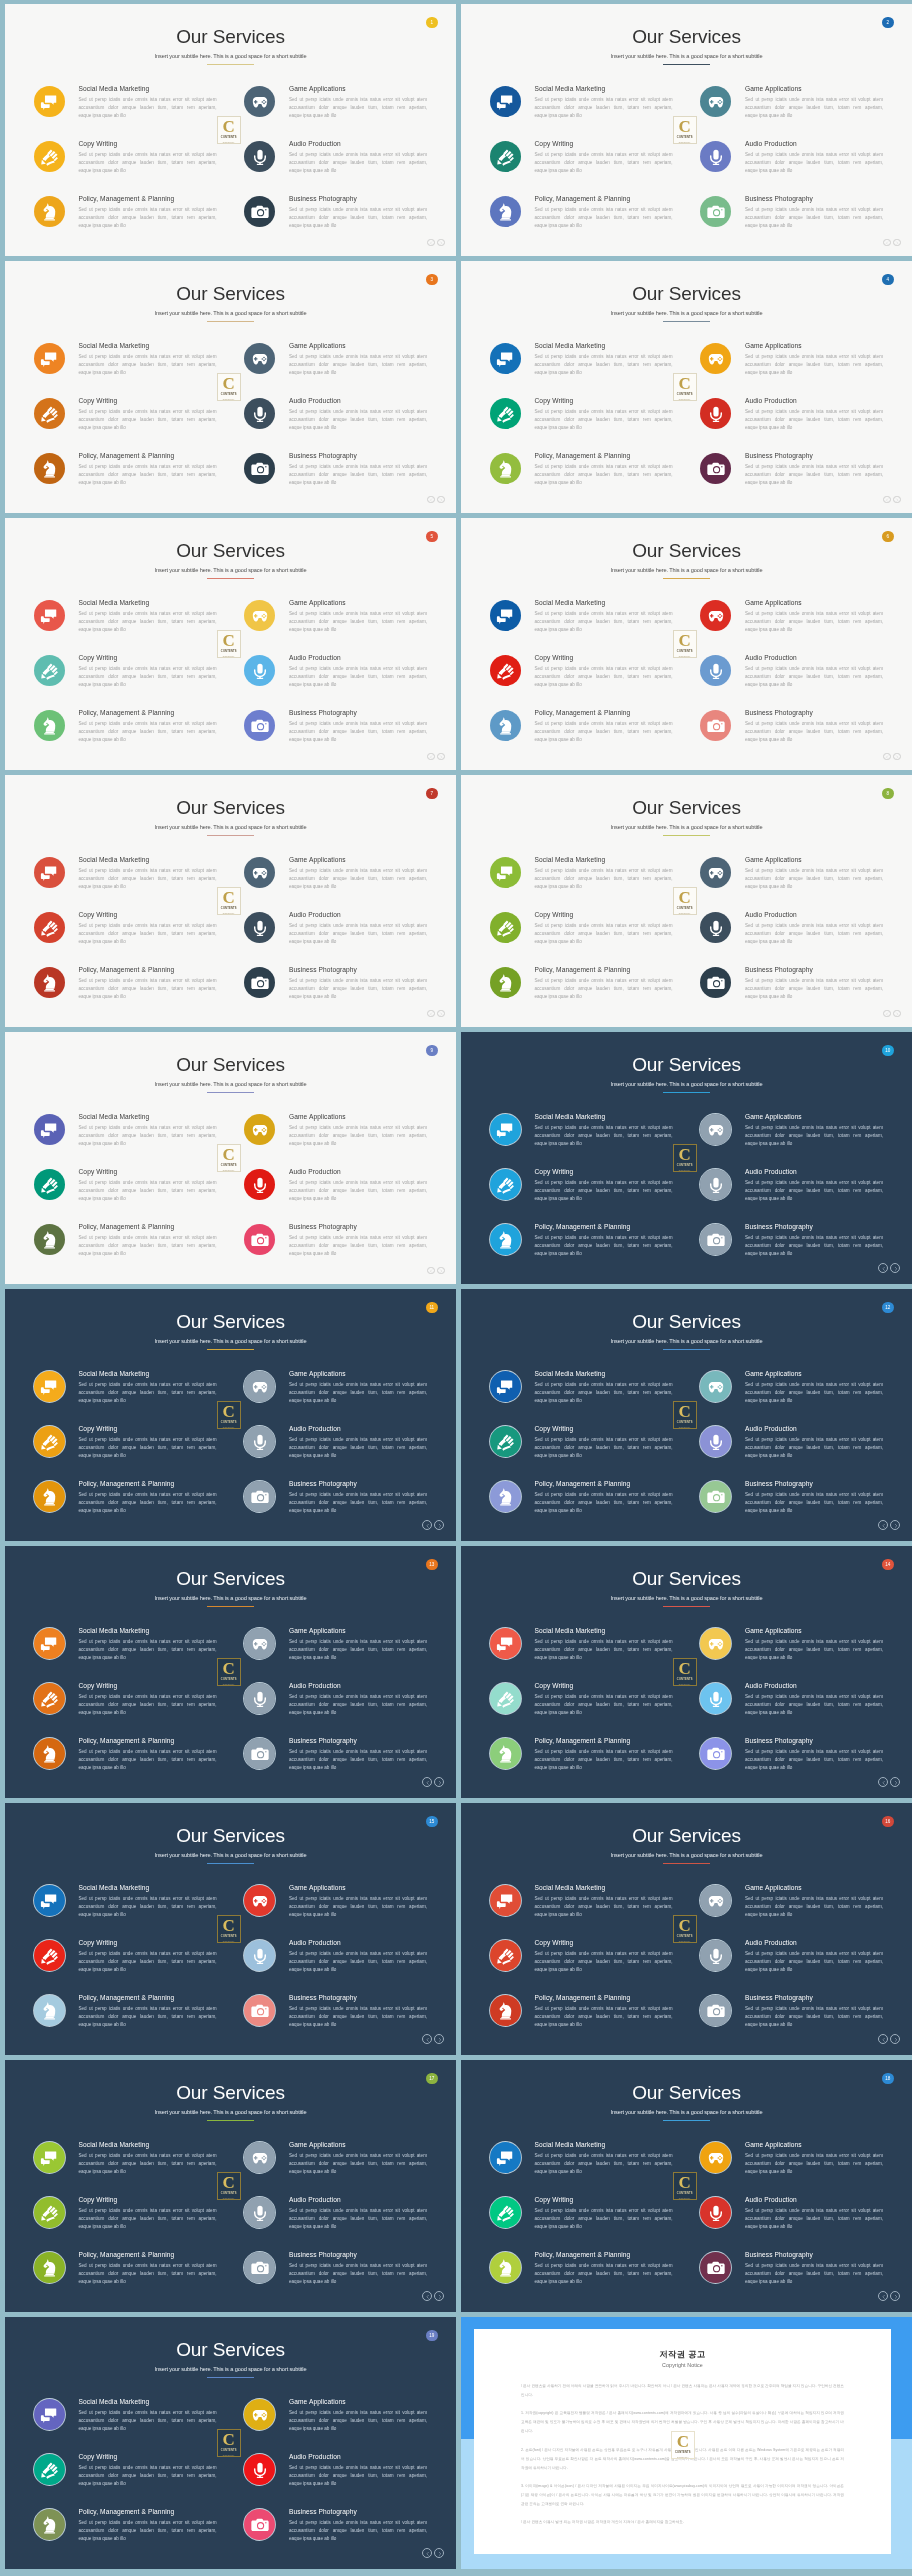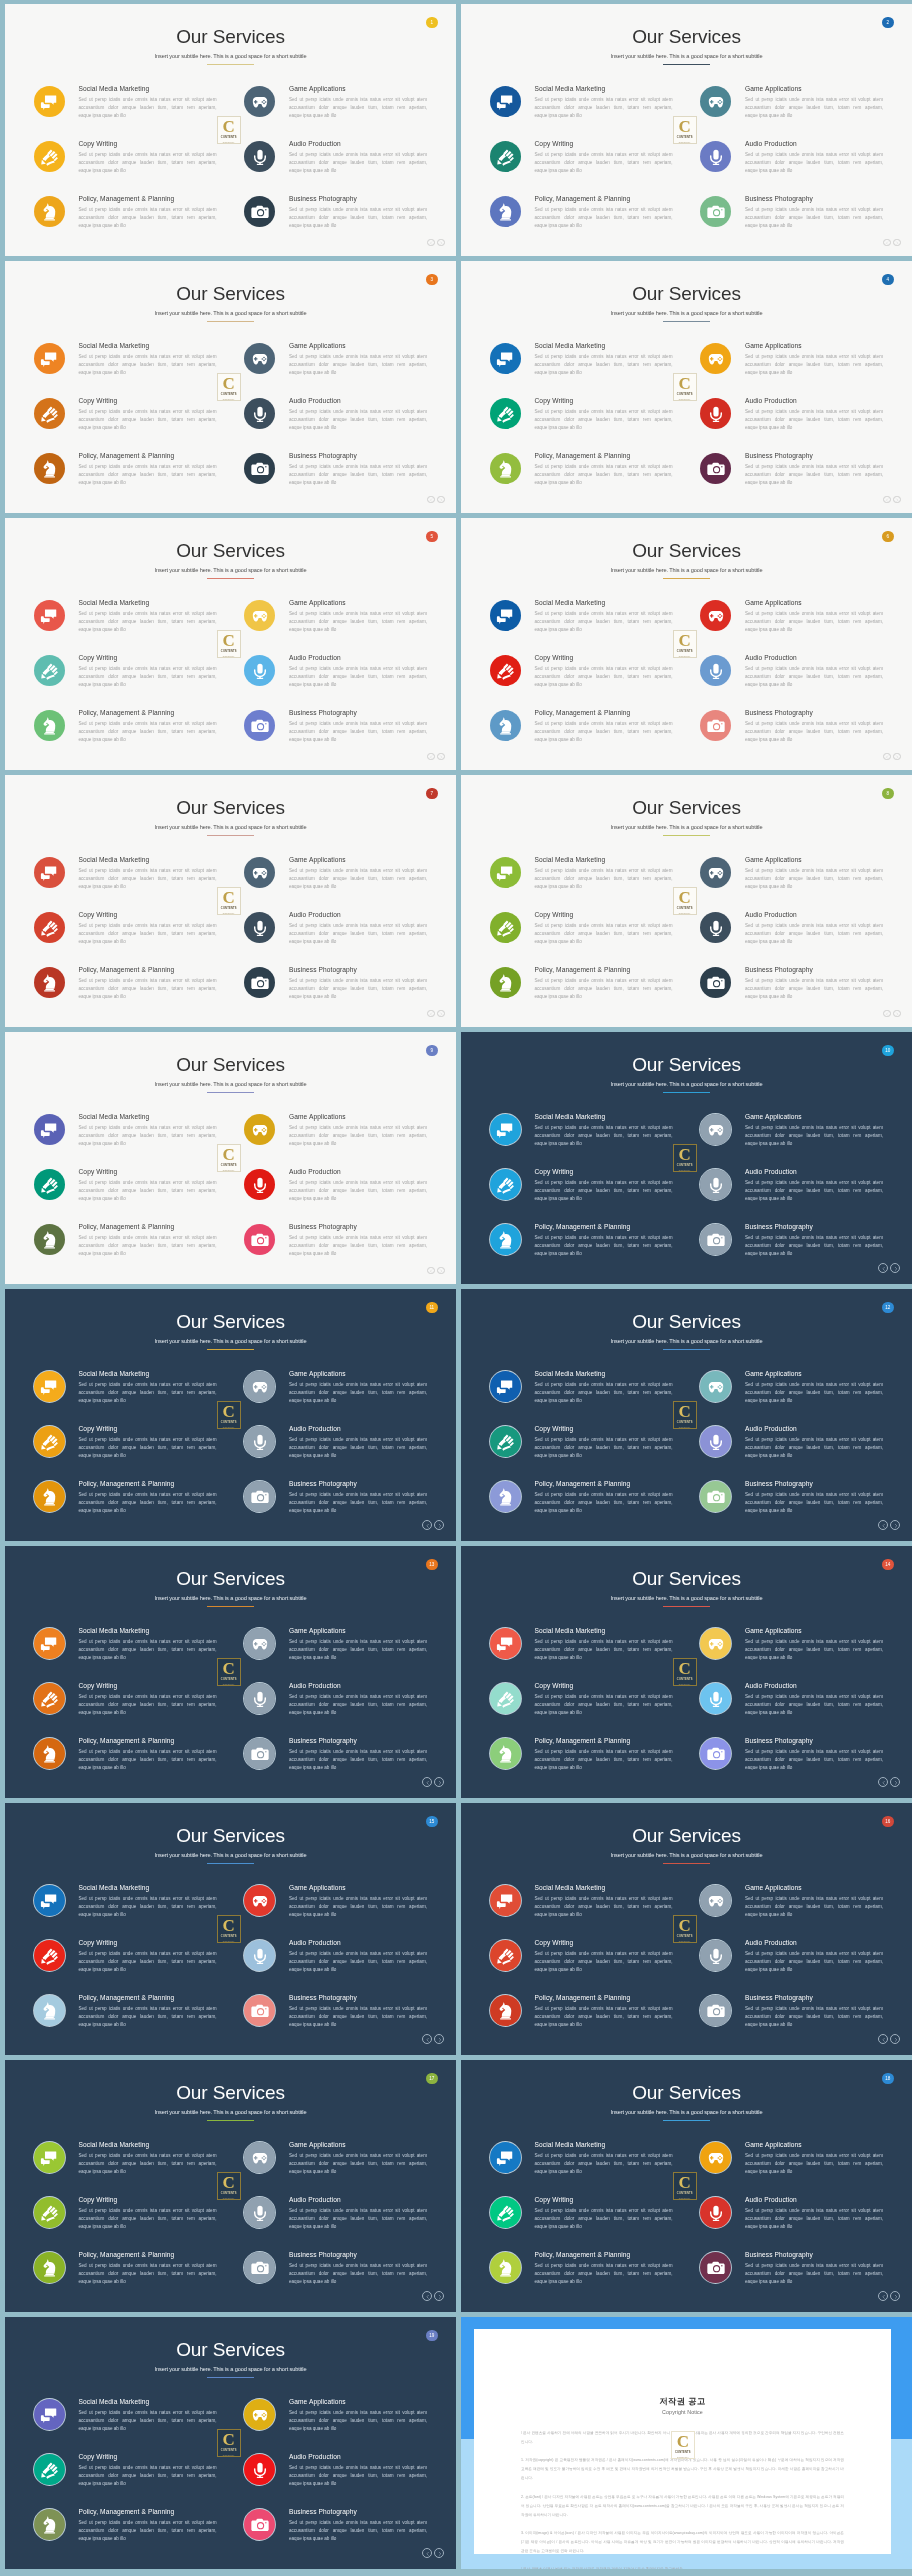--- a/index.html
+++ b/index.html
@@ -71,21 +71,21 @@
   .dark .nav i{width:10px;height:10px;}
   .dark .nav i svg{left:1.8px;top:1.8px;width:5.7px;height:5.7px;}
 
   
   .slide.copyright{background:#3d9cf0;}
   .slide.copyright::after{content:"";position:absolute;left:0;right:0;bottom:0;height:130px;
        background:#abdaf8;}
   .cp-card{position:absolute;left:13px;top:12px;width:417px;height:225px;background:#fff;z-index:3;
        padding:21.4px 47px 0 47px;}
   .cp-h1{text-align:center;font-size:8.3px;font-weight:700;color:#2d2d2d;letter-spacing:0.4px;
-      line-height:8.6px;margin-top:47px;}
+      line-height:8.6px;}
   .cp-h2{text-align:center;font-size:5.3px;color:#6a6a6a;margin-top:4.3px;letter-spacing:0.1px;line-height:5px;}
   .cp-body{margin-top:14.3px;}
   .cp-p{font-size:3.6px;line-height:9px;color:#a3a3a3;margin-bottom:9.3px;text-align:justify;
       letter-spacing:0.04px;}
   .slide.copyright .wm{left:50%;margin-left:-11.4px;top:102px;z-index:4;background:#fff;border-color:#e8e2cd;}
 </style>
 </head>
 <body>
 
 <div class="deck">

